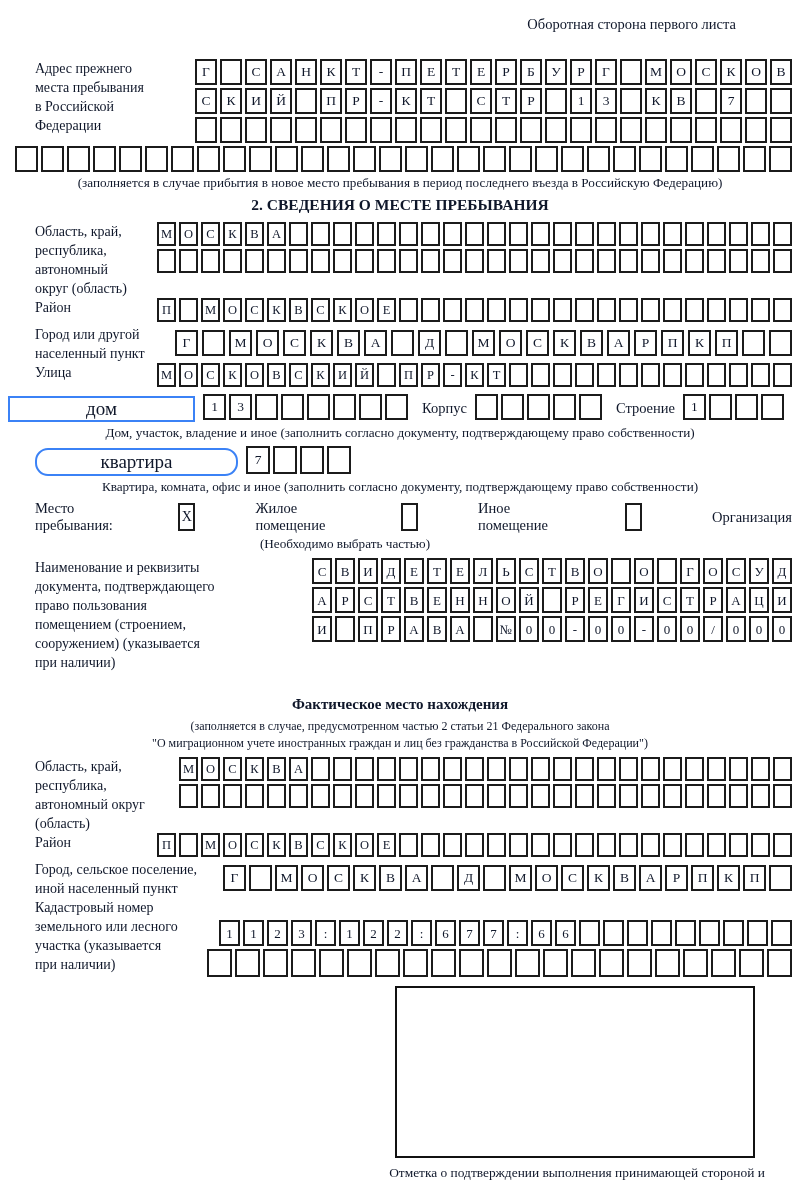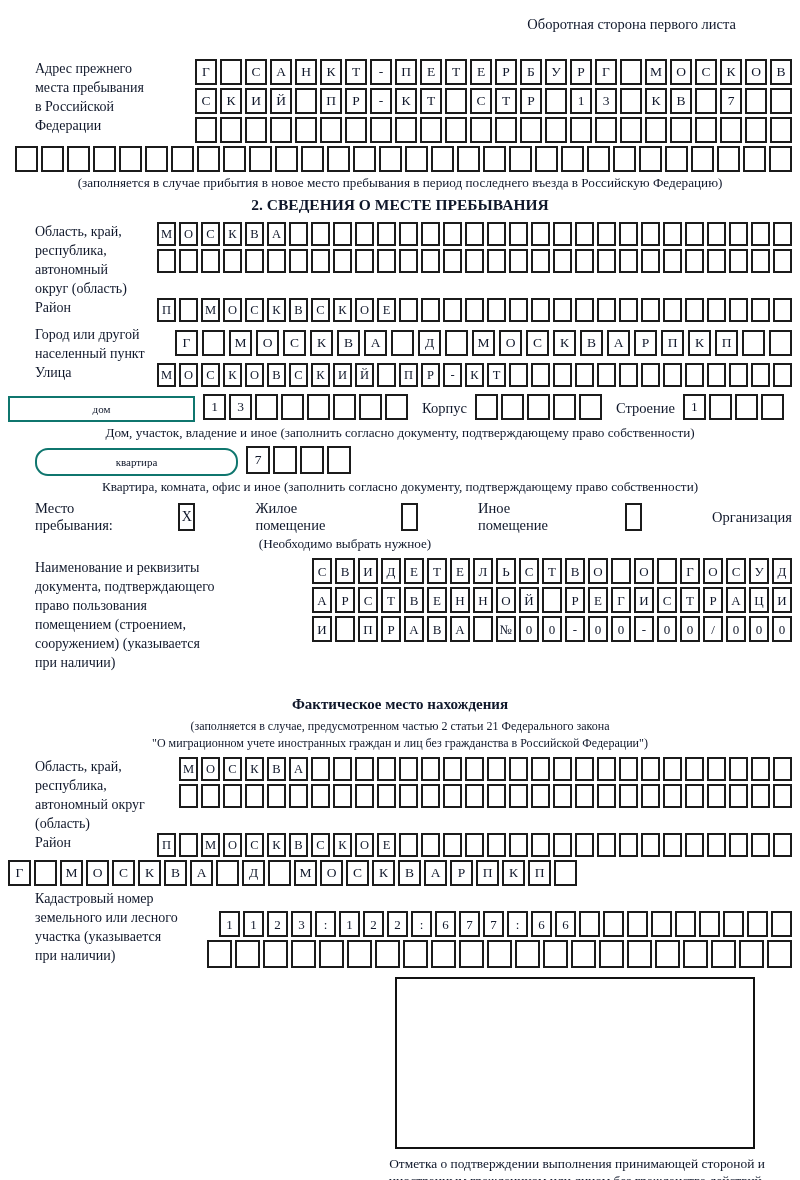--- a/index.html
+++ b/index.html
@@ -33,21 +33,21 @@
   .sz-k1 .cell{width:21px;height:26px;font-size:13px;}
   .sz-k2 .cell{width:25px;height:28px;}
   .sz-dom .cell{width:23px;height:26px;}
   .sz-kv .cell{width:24px;height:28px;gap:4px;}
 
   .center-note{text-align:center;font-size:13.2px;margin:1px 0 5px 0;}
   .section-title{text-align:center;font-weight:bold;font-size:15.5px;margin:3px 0 8px 0;}
   .sub-title{text-align:center;font-weight:bold;font-size:15px;margin:24px 0 6px 0;}
 
   .dom-row{display:flex;align-items:center;margin:4px 0 2px 0;}
-  .wide-box{box-sizing:border-box;border:2px solid #0f766e;display:flex;align-items:center;justify-content:center;font-size:11px;}
+  .wide-box{box-sizing:border-box;border:2px solid #3b82f6;display:flex;align-items:center;justify-content:center;font-size:19px;}
   .wide-box.dom{width:187px;height:26px;margin-right:8px;}
   .wide-box.kvart{width:203px;height:28px;margin:0 8px 0 27px;border-radius:13px;}
   .inline-label{font-size:14.5px;margin:0 8px 0 14px;}
   .kvart-row{display:flex;align-items:center;margin:4px 0 2px 0;}
 
   .mesto-row{display:flex;align-items:center;padding-left:27px;margin:5px 0 2px 0;font-size:14.5px;gap:48px;}
   .cb{box-sizing:border-box;border:2px solid #1b1b1b;width:23px;height:28px;margin:0 12px;
       display:flex;align-items:center;justify-content:center;font-size:14px;}
   .mesto-note{text-align:center;font-size:13.2px;padding-right:110px;margin:0 0 6px 0;}
 
@@ -403,21 +403,21 @@
 
   <div class="mesto-row">
     <span>Место пребывания:</span>
     <span class="cb">X</span>
     <span>Жилое помещение</span>
     <span class="cb" style="margin-left:18px;"></span>
     <span>Иное помещение</span>
     <span class="cb" style="margin-left:26px;margin-right:22px;"></span>
     <span>Организация</span>
   </div>
-  <div class="mesto-note">(Необходимо выбрать нужное)</div>
+  <div class="mesto-note">(Необходимо выбрать частью)</div>
 
   <div class="field-row doc-block">
     <div class="row-label">Наименование и реквизиты
 документа, подтверждающего
 право пользования
 помещением (строением,
 сооружением) (указывается
 при наличии)</div>
     <div class="boxes-col">
       <div class="boxes sz-doc">
@@ -594,20 +594,22 @@
         <span class="cell"></span>
         <span class="cell"></span>
         <span class="cell"></span>
         <span class="cell"></span>
         <span class="cell"></span>
         <span class="cell"></span>
       </div>
   </div>
 
   <div class="field-row vcenter">
+    <div class="row-label">Город, сельское поселение,
+иной населенный пункт</div>
     <div class="boxes sz-fg">
         <span class="cell">Г</span>
         <span class="cell"></span>
         <span class="cell">М</span>
         <span class="cell">О</span>
         <span class="cell">С</span>
         <span class="cell">К</span>
         <span class="cell">В</span>
         <span class="cell">А</span>
         <span class="cell"></span>

